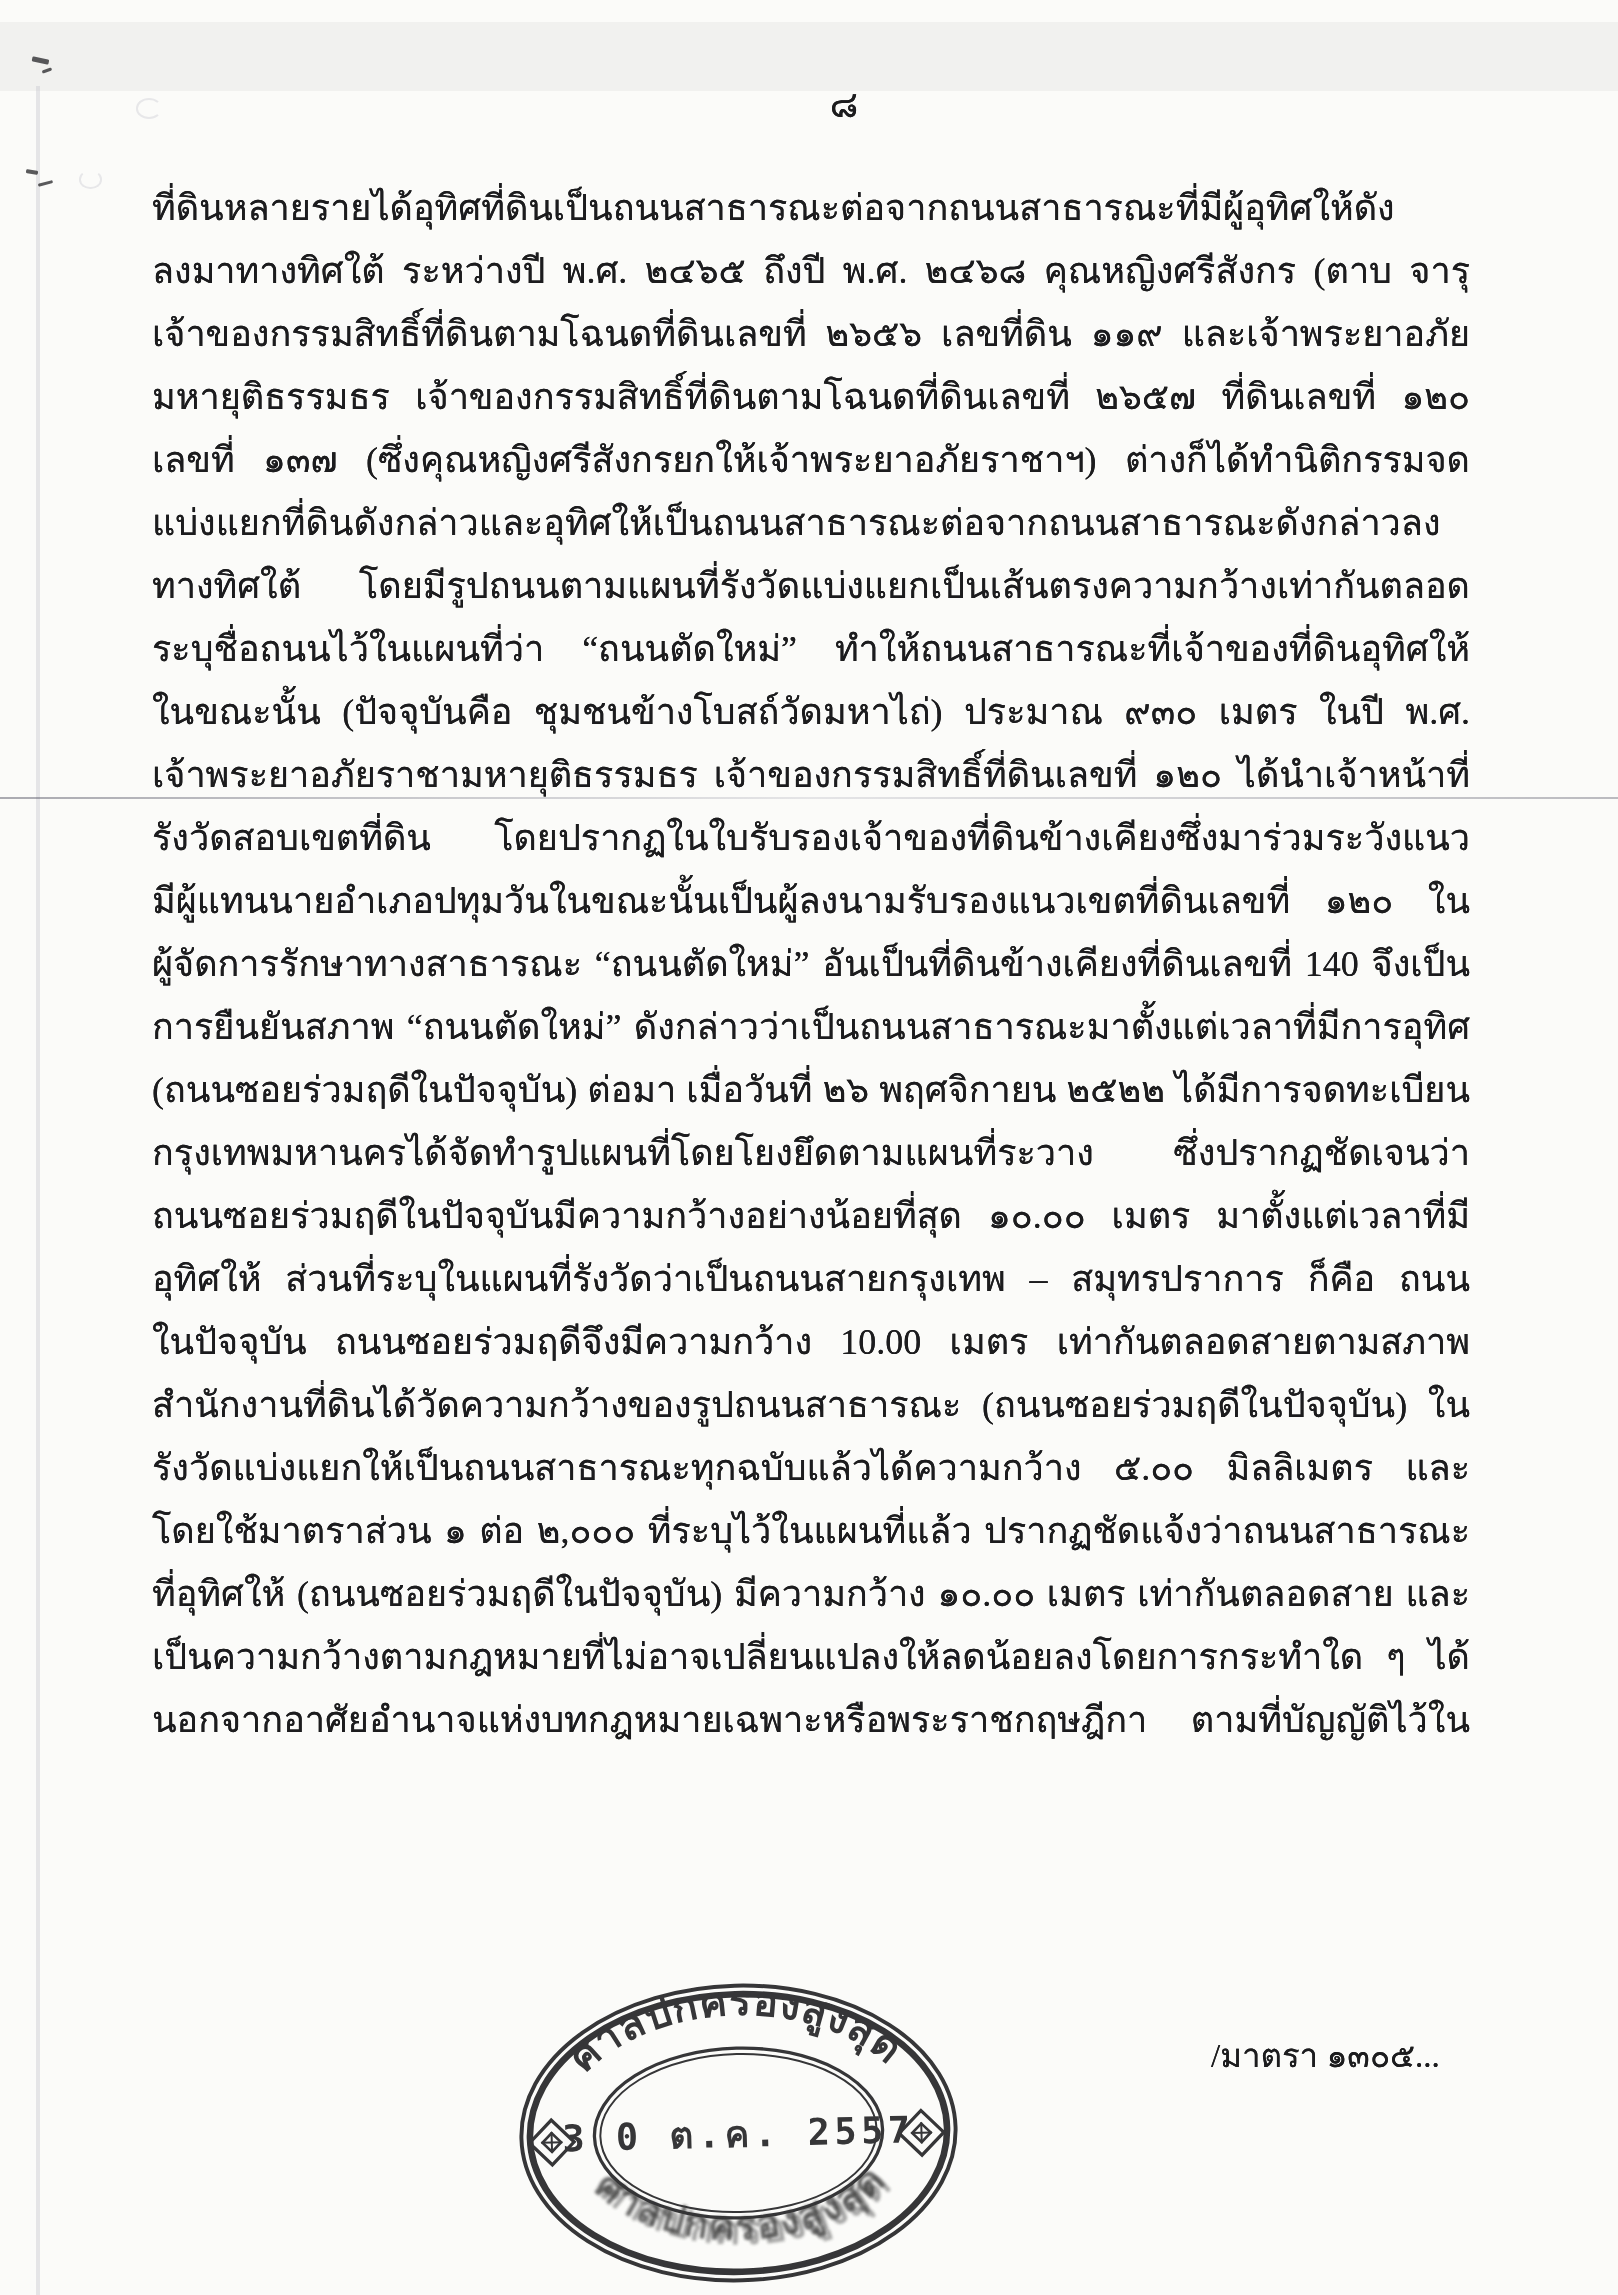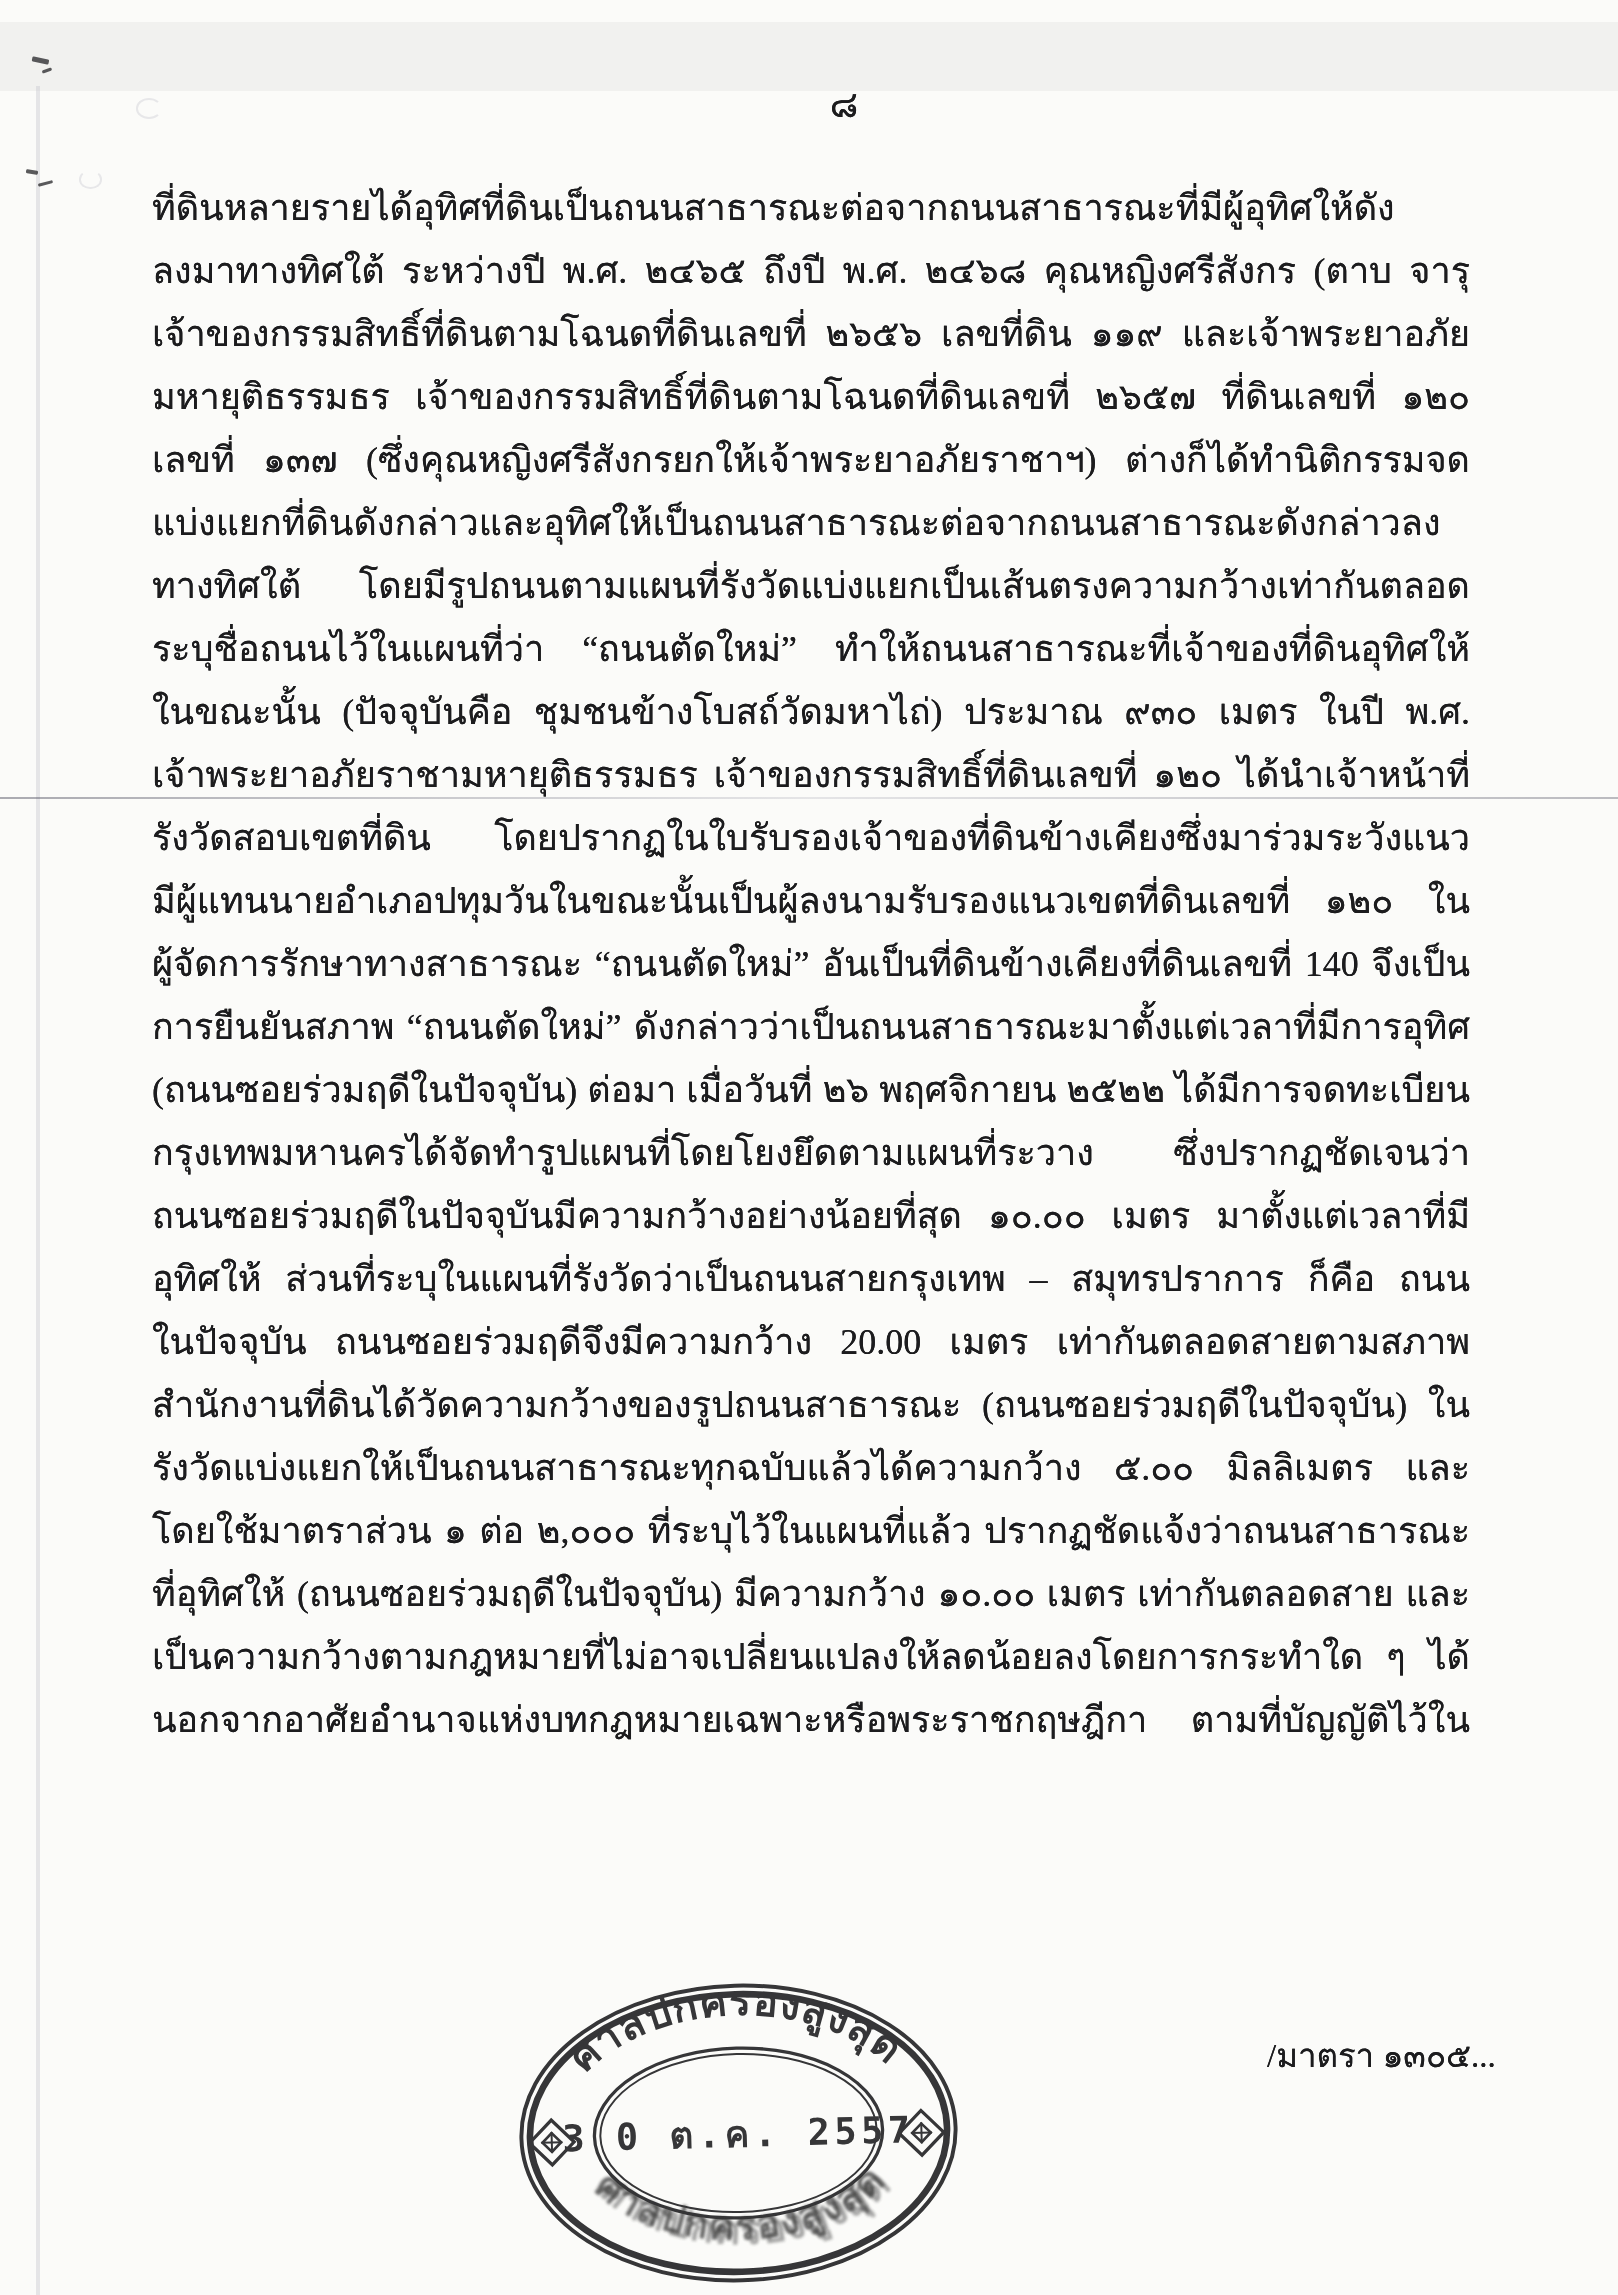--- a/index.html
+++ b/index.html
@@ -61,21 +61,21 @@
   
   .stamp{
     position:absolute;left:517px;top:1981px;width:443px;height:304px;
     transform:rotate(-1.5deg);
     opacity:.92;
   }
   .stamp svg{width:100%;height:100%;}
 
   
   .footer-note{
-    position:absolute;left:1267px;top:2036px;
+    position:absolute;left:1211px;top:2036px;
     font-size:33px;line-height:41px;
     text-shadow:0 0 0.4px currentColor;
   }
 </style>
 </head>
 <body>
 
 <div class="page">
 
   <div class="scan-band-top"></div>
@@ -102,21 +102,21 @@
     <div class="tline">ในขณะนั้น (ปัจจุบันคือ ชุมชนข้างโบสถ์วัดมหาไถ่) ประมาณ ๙๓๐ เมตร ในปี พ.ศ. ๒๔๖๘</div>
     <div class="tline">เจ้าพระยาอภัยราชามหายุติธรรมธร เจ้าของกรรมสิทธิ์ที่ดินเลขที่ ๑๒๐ ได้นำเจ้าหน้าที่ทำการ</div>
     <div class="tline">รังวัดสอบเขตที่ดิน โดยปรากฏในใบรับรองเจ้าของที่ดินข้างเคียงซึ่งมาร่วมระวังแนวเขตว่า</div>
     <div class="tline">มีผู้แทนนายอำเภอปทุมวันในขณะนั้นเป็นผู้ลงนามรับรองแนวเขตที่ดินเลขที่ ๑๒๐ ในฐานะ</div>
     <div class="tline">ผู้จัดการรักษาทางสาธารณะ “ถนนตัดใหม่” อันเป็นที่ดินข้างเคียงที่ดินเลขที่ 140 จึงเป็น</div>
     <div class="tline">การยืนยันสภาพ “ถนนตัดใหม่” ดังกล่าวว่าเป็นถนนสาธารณะมาตั้งแต่เวลาที่มีการอุทิศให้</div>
     <div class="tline">(ถนนซอยร่วมฤดีในปัจจุบัน) ต่อมา เมื่อวันที่ ๒๖ พฤศจิกายน ๒๕๒๒ ได้มีการจดทะเบียน</div>
     <div class="tline">กรุงเทพมหานครได้จัดทำรูปแผนที่โดยโยงยึดตามแผนที่ระวาง ซึ่งปรากฏชัดเจนว่า</div>
     <div class="tline">ถนนซอยร่วมฤดีในปัจจุบันมีความกว้างอย่างน้อยที่สุด ๑๐.๐๐ เมตร มาตั้งแต่เวลาที่มีการ</div>
     <div class="tline">อุทิศให้ ส่วนที่ระบุในแผนที่รังวัดว่าเป็นถนนสายกรุงเทพ – สมุทรปราการ ก็คือ ถนนเพลินจิต</div>
-    <div class="tline">ในปัจจุบัน ถนนซอยร่วมฤดีจึงมีความกว้าง 20.00 เมตร เท่ากันตลอดสายตามสภาพ</div>
+    <div class="tline">ในปัจจุบัน ถนนซอยร่วมฤดีจึงมีความกว้าง 10.00 เมตร เท่ากันตลอดสายตามสภาพ</div>
     <div class="tline">สำนักงานที่ดินได้วัดความกว้างของรูปถนนสาธารณะ (ถนนซอยร่วมฤดีในปัจจุบัน) ในแผนที่</div>
     <div class="tline">รังวัดแบ่งแยกให้เป็นถนนสาธารณะทุกฉบับแล้วได้ความกว้าง ๕.๐๐ มิลลิเมตร และคำนวณ</div>
     <div class="tline">โดยใช้มาตราส่วน ๑ ต่อ ๒,๐๐๐ ที่ระบุไว้ในแผนที่แล้ว ปรากฏชัดแจ้งว่าถนนสาธารณะ</div>
     <div class="tline">ที่อุทิศให้ (ถนนซอยร่วมฤดีในปัจจุบัน) มีความกว้าง ๑๐.๐๐ เมตร เท่ากันตลอดสาย และ</div>
     <div class="tline">เป็นความกว้างตามกฎหมายที่ไม่อาจเปลี่ยนแปลงให้ลดน้อยลงโดยการกระทำใด ๆ ได้</div>
     <div class="tline">นอกจากอาศัยอำนาจแห่งบทกฎหมายเฉพาะหรือพระราชกฤษฎีกา ตามที่บัญญัติไว้ใน</div>
   </div>
 
   <div class="stamp">
     <svg viewBox="0 0 672 462" xmlns="http://www.w3.org/2000/svg">

